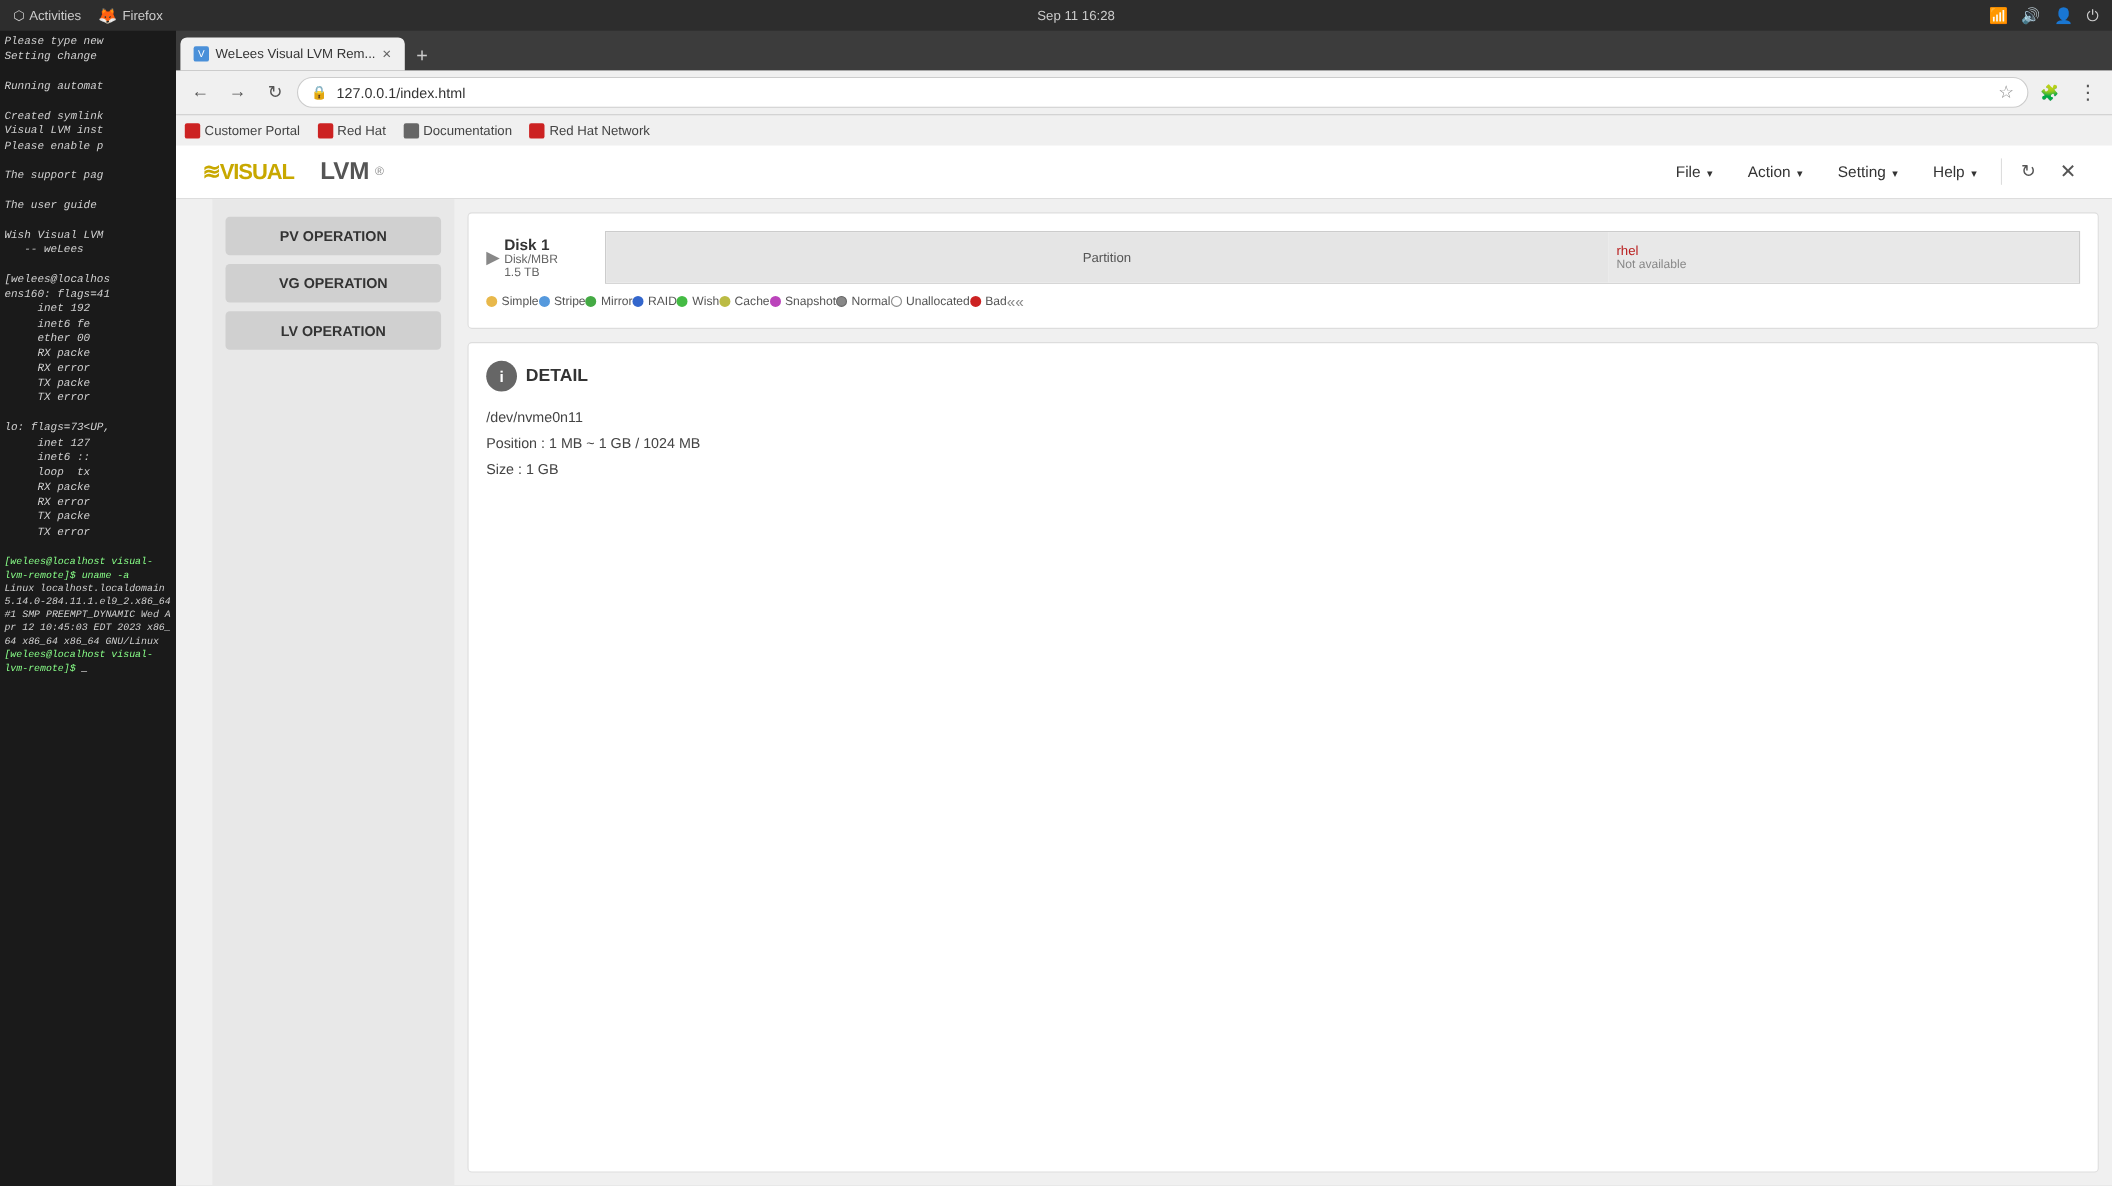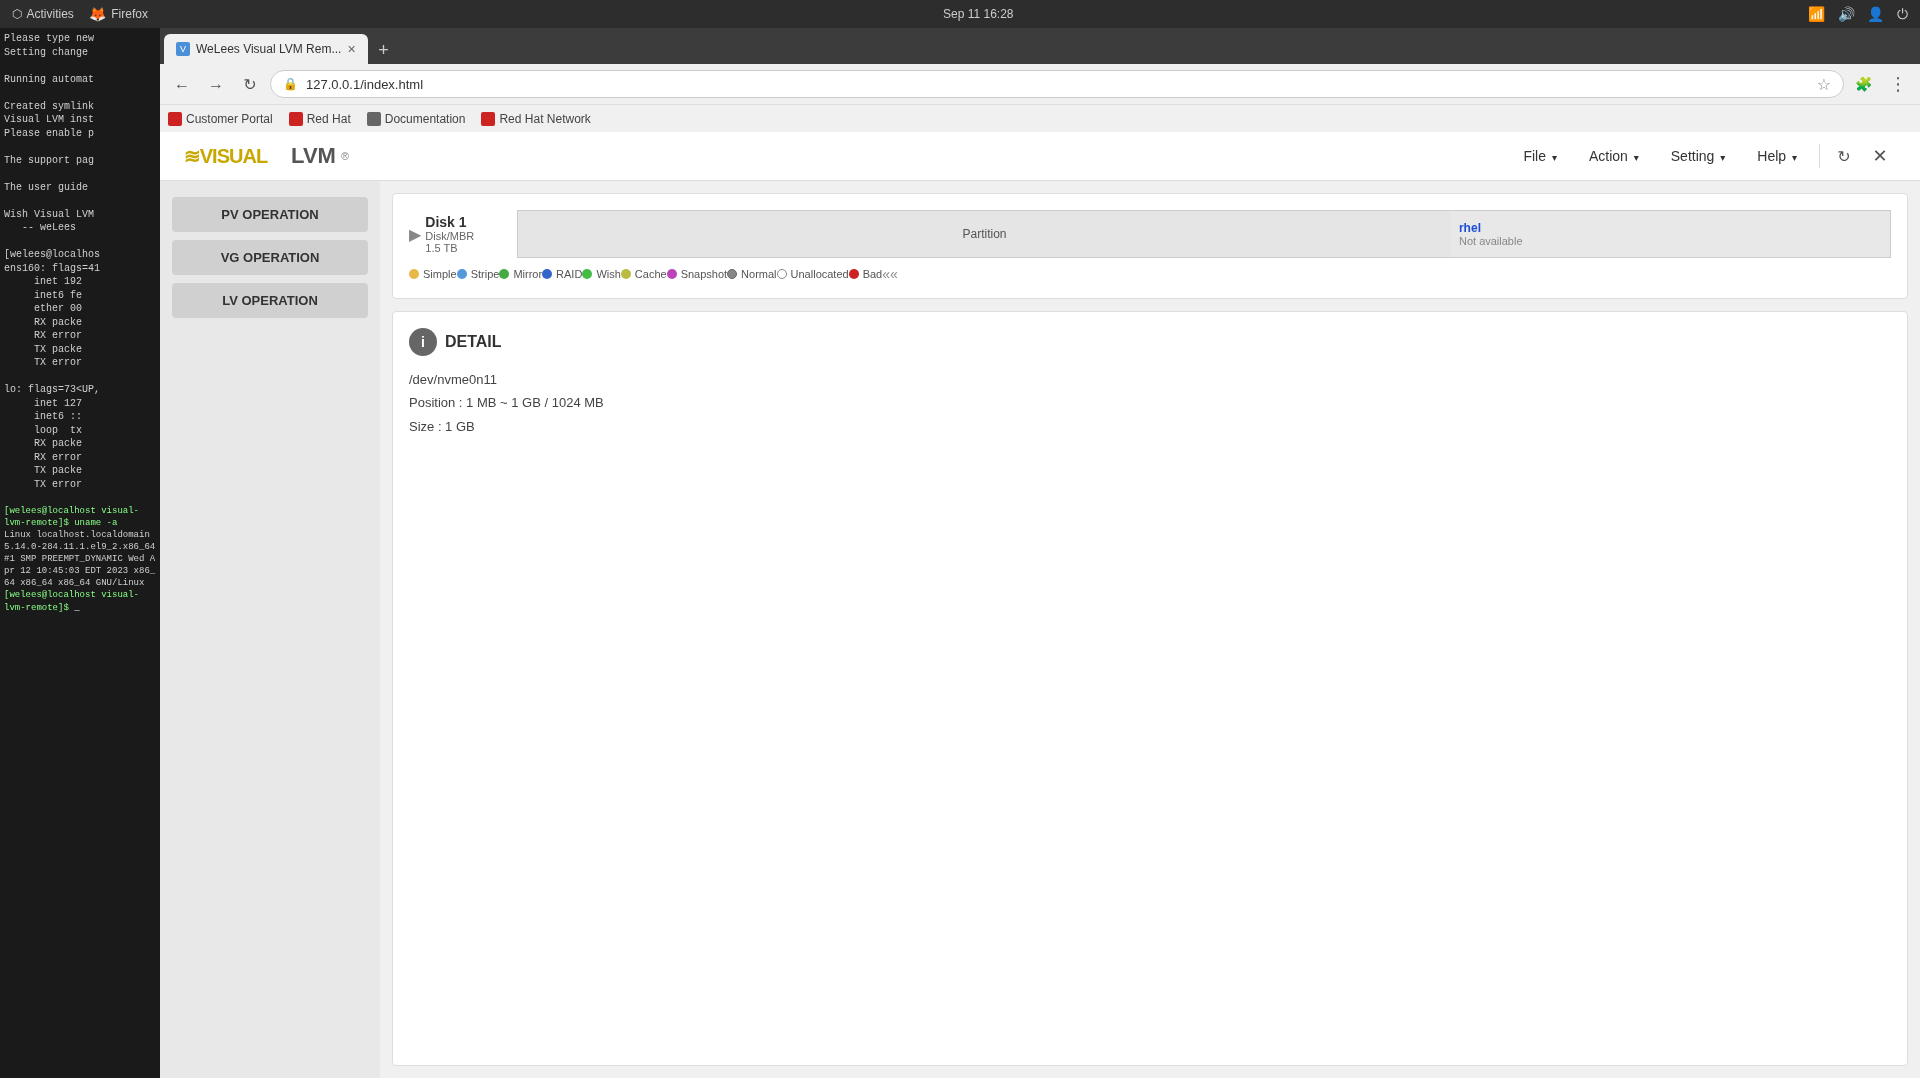--- a/index.html
+++ b/index.html
@@ -132,20 +132,21 @@
     .nav-menu-btn .arrow { font-size: 10px; margin-left: 2px; }
     .nav-divider { width: 1px; height: 24px; background: #ddd; margin: 0 4px; }
     .nav-refresh { width: 32px; height: 32px; display: flex; align-items: center; justify-content: center; cursor: pointer; font-size: 16px; color: #555; }
     .nav-close-btn { width: 32px; height: 32px; display: flex; align-items: center; justify-content: center; cursor: pointer; font-size: 18px; color: #555; }
 
     
     .main-layout {
       flex: 1;
       display: flex;
       overflow: hidden;
+      padding-left: 33px;
     }
 
     
     .sidebar {
       width: 220px;
       background: #e8e8e8;
       flex-shrink: 0;
       padding: 16px 12px;
       display: flex;
       flex-direction: column;
@@ -265,20 +266,21 @@
       width: 160px;
       bottom: 0;
       background: #1a1a1a;
       z-index: 5;
       font-family: 'Courier New', monospace;
       font-size: 10px;
       color: #d0d0d0;
       padding: 4px;
       overflow: hidden;
       line-height: 1.35;
+      font-style: italic;
     }
   </style>
 </head>
 <body>
 
 <div class="os-topbar">
   <div class="os-topbar-left">
     <span class="os-topbar-item">
       <span>⬡</span>
       <span>Activities</span>
@@ -438,21 +440,21 @@
                   <div class="disk-sub">Disk/MBR</div>
                   <div class="disk-sub">1.5 TB</div>
                 </div>
               </div>
             </div>
             <div class="disk-bar-container">
               <div class="disk-segment partition">
                 <span>Partition</span>
               </div>
               <div class="disk-segment rhel">
-                <span style="font-size:12px; color:#1d4ed8;font-weight:bold;">rhel</span>
+                <span style="font-size:12px; color:#b91c1c;">rhel</span>
                 <span style="font-size:11px; color:#888;">Not available</span>
               </div>
             </div>
           </div>
 
           <div class="legend">
             <div class="legend-item">
               <div class="legend-dot simple"></div>
               <span>Simple</span>
             </div>

